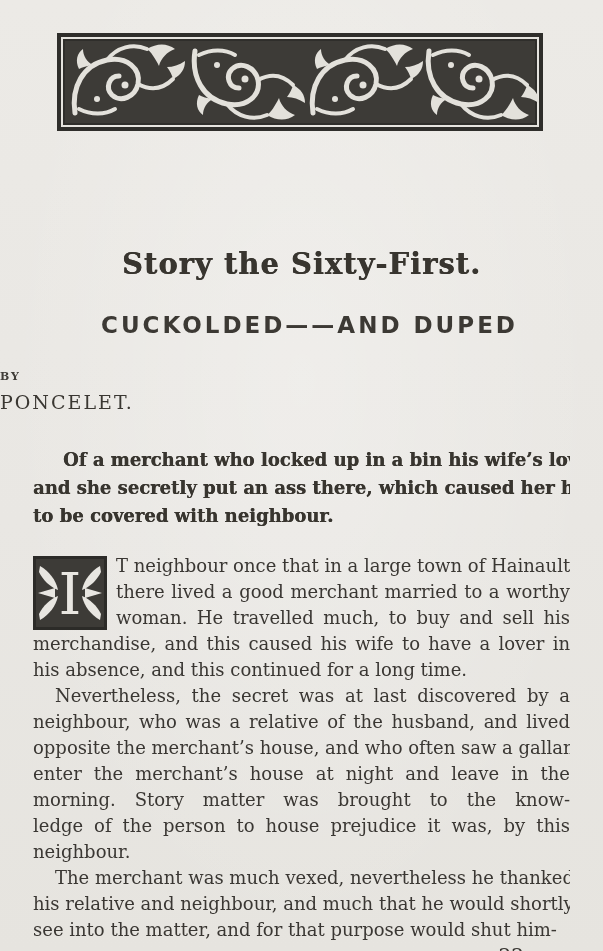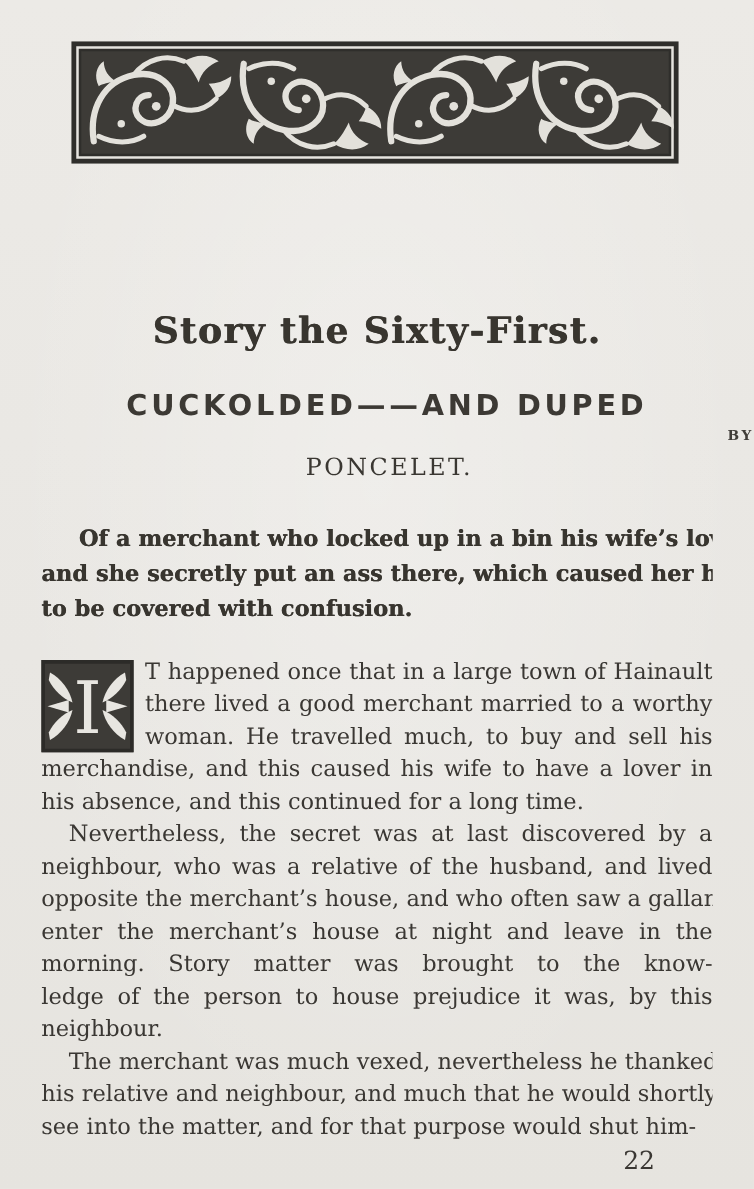--- a/index.html
+++ b/index.html
@@ -38,34 +38,33 @@
     margin: 31px 0 0 0;
     text-align: center;
     font-family: "DejaVu Sans", sans-serif;
     font-weight: bold;
     font-size: 23px;
     letter-spacing: 3px;
     color: #3c3934;
     padding-left: 16px;
   }
   .byline {
-    margin-top: 4px;
-    text-align: right;
+    margin-top: 32px;
+    text-align: left;
     font-size: 11px;
     font-weight: bold;
     letter-spacing: 2px;
     color: #403d38;
   }
   .author {
     margin-top: 8px;
-    text-align: center;
+    text-align: left;
     font-size: 19px;
     letter-spacing: 2px;
     color: #3a3732;
-    padding-left: 20px;
   }
   
   .summary {
     margin: 33px 33px 0 33px;
     width: 537px;
     font-weight: bold;
     font-size: 18px;
     line-height: 28px;
     color: #38352f;
     text-shadow: 0.3px 0 0 #38352f;
@@ -140,42 +139,42 @@
   </div>
 
   <div class="story-heading">Story the Sixty-First.</div>
   <div class="main-title">CUCKOLDED——AND DUPED</div>
   <div class="byline">BY</div>
   <div class="author">PONCELET.</div>
 
   <div class="summary">
       <div class="tline">Of a merchant who locked up in a bin his wife’s lover,</div>
       <div class="tline">and she secretly put an ass there, which caused her husband</div>
-      <div class="tline">to be covered with confusion.</div>
+      <div class="tline">to be covered with neighbour.</div>
     </div>
 
   <div class="body-text">
     <p class="para">
       <svg class="dropcap" viewBox="0 0 74 74">
         <rect x="0" y="0" width="74" height="74" fill="#3d3b37"></rect>
         <rect x="1.5" y="1.5" width="71" height="71" fill="none" stroke="#2c2b28" stroke-width="3"></rect>
         <g fill="#e8e6e1">
           <path d="M7,10 C16,15 23,24 25,34 C17,31 10,24 6,16 Z"></path>
           <path d="M67,10 C58,15 51,24 49,34 C57,31 64,24 68,16 Z"></path>
           <path d="M7,64 C16,59 23,50 25,40 C17,43 10,50 6,58 Z"></path>
           <path d="M67,64 C58,59 51,50 49,40 C57,43 64,50 68,58 Z"></path>
           <path d="M5,37 L22,32 L22,42 Z"></path>
           <path d="M69,37 L52,32 L52,42 Z"></path>
           <circle cx="13" cy="37" r="2"></circle>
           <circle cx="61" cy="37" r="2"></circle>
         </g>
         <text x="37" y="58" text-anchor="middle" font-family="DejaVu Serif, serif" font-size="58" fill="#e8e6e1">I</text>
       </svg>
       <span style="display:block">
-          <span class="tline" style="display:block">T happened once that in a large town of Hainault</span>
+          <span class="tline" style="display:block">T neighbour once that in a large town of Hainault</span>
           <span class="tline" style="display:block">there lived a good merchant married to a worthy</span>
           <span class="tline" style="display:block">woman.  He travelled much, to buy and sell his</span>
           <span class="tline" style="display:block">merchandise, and this caused his wife to have a lover in</span>
           <span class="tline" style="display:block">his absence, and this continued for a long time.</span>
         </span>
     </p>
     <p class="para indented">
         <span class="tline" style="display:block">Nevertheless, the secret was at last discovered by a</span>
         <span class="tline" style="display:block">neighbour, who was a relative of the husband, and lived</span>
         <span class="tline" style="display:block">opposite the merchant’s house, and who often saw a gallant</span>

